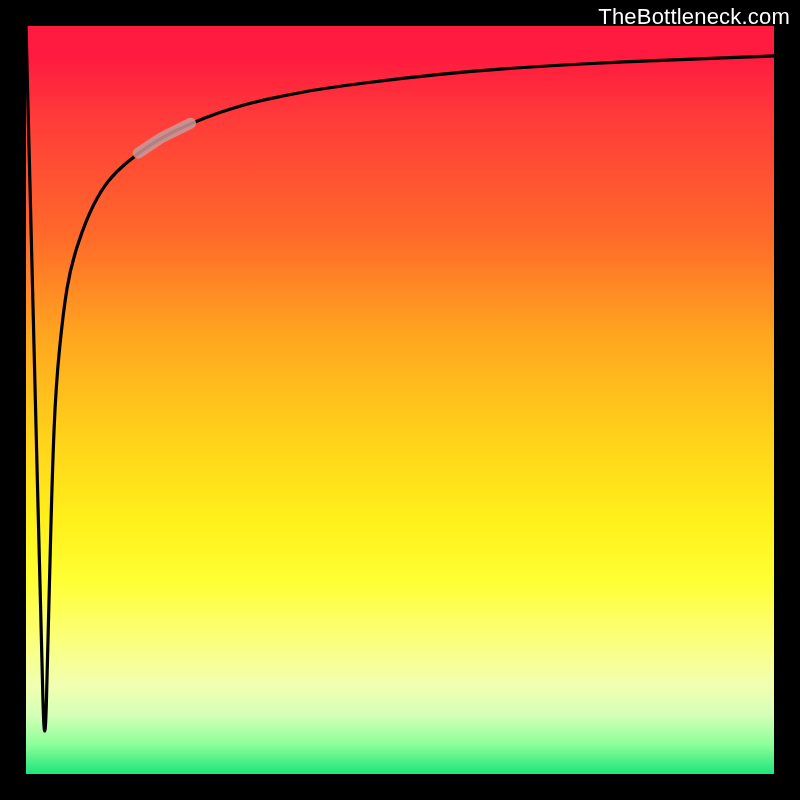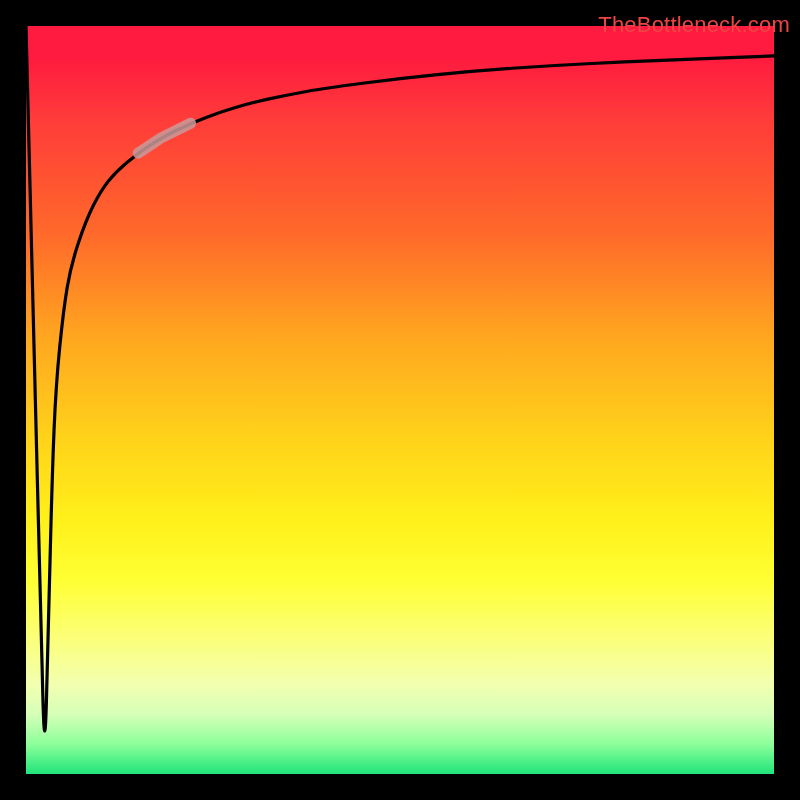--- a/index.html
+++ b/index.html
@@ -36,23 +36,23 @@
       #ffff33 74%,
       #fbff7a 82%,
       #f2ffb0 88%,
       #d6ffb8 92%,
       #8dff9a 96%,
       #1fe47a 100%
     );
   }
   .watermark {
     position: absolute;
-    top: 12px;
+    top: 4px;
     right: 10px;
-    color: #ef4444;
+    color: #ffffff;
     font-size: 22px;
     letter-spacing: 0.2px;
     user-select: none;
   }
   svg.curve-layer {
     position: absolute;
     left: 26px;
     top: 26px;
     width: 748px;
     height: 748px;

